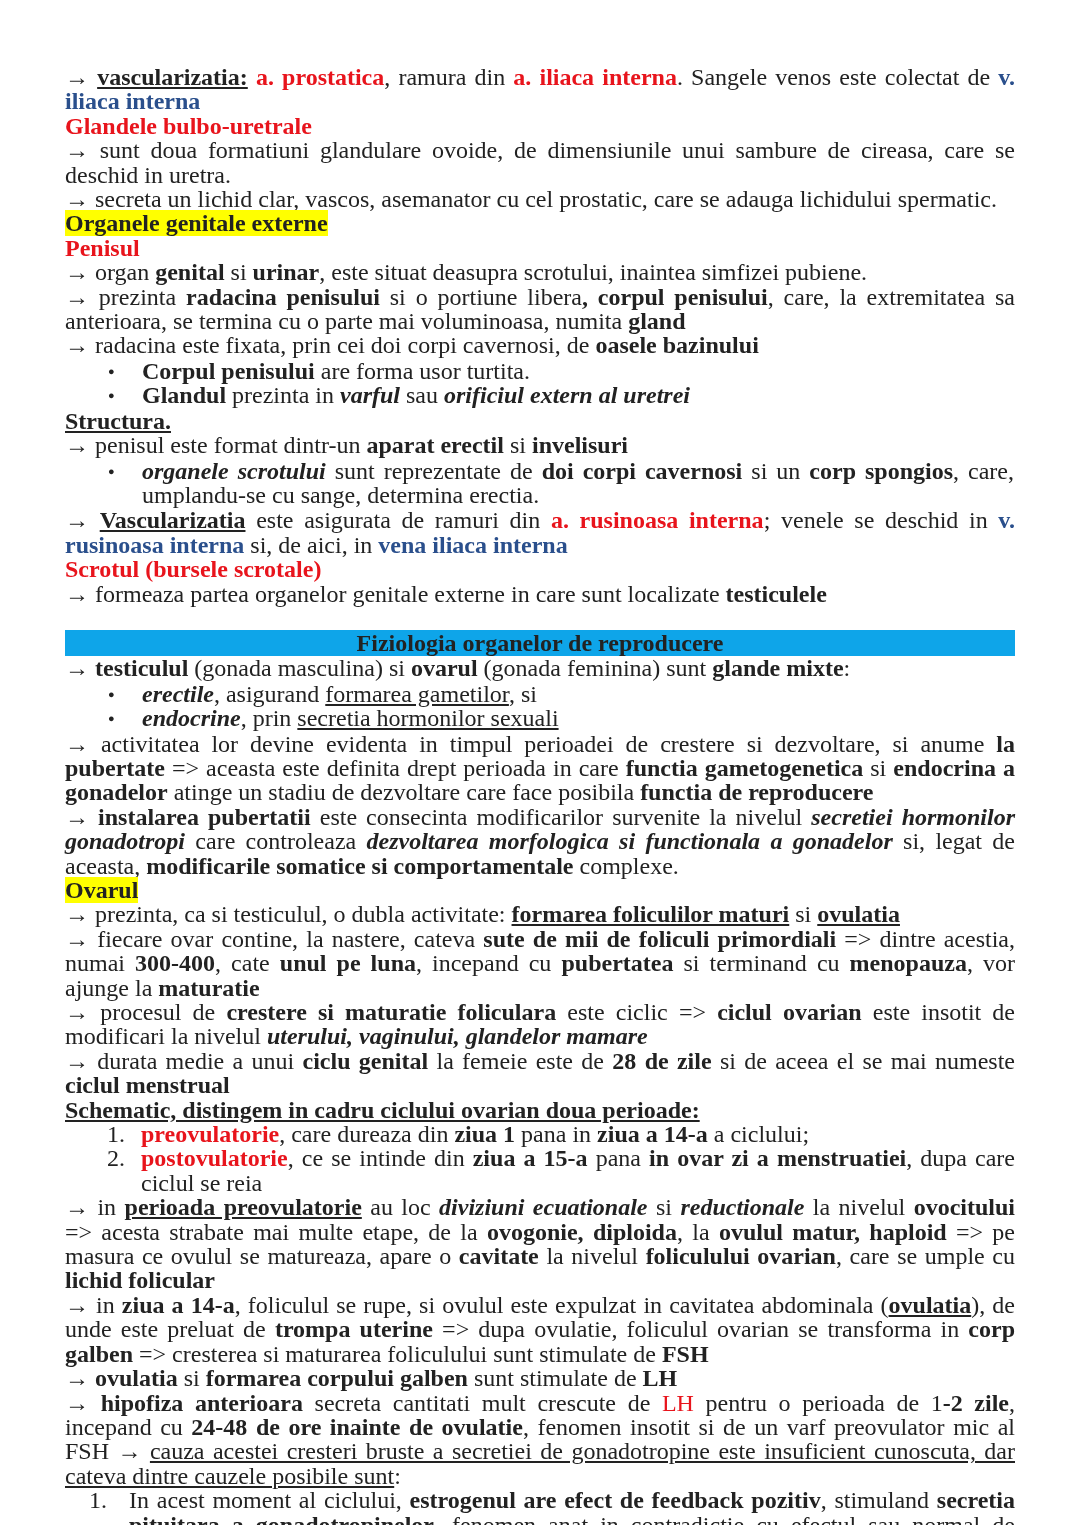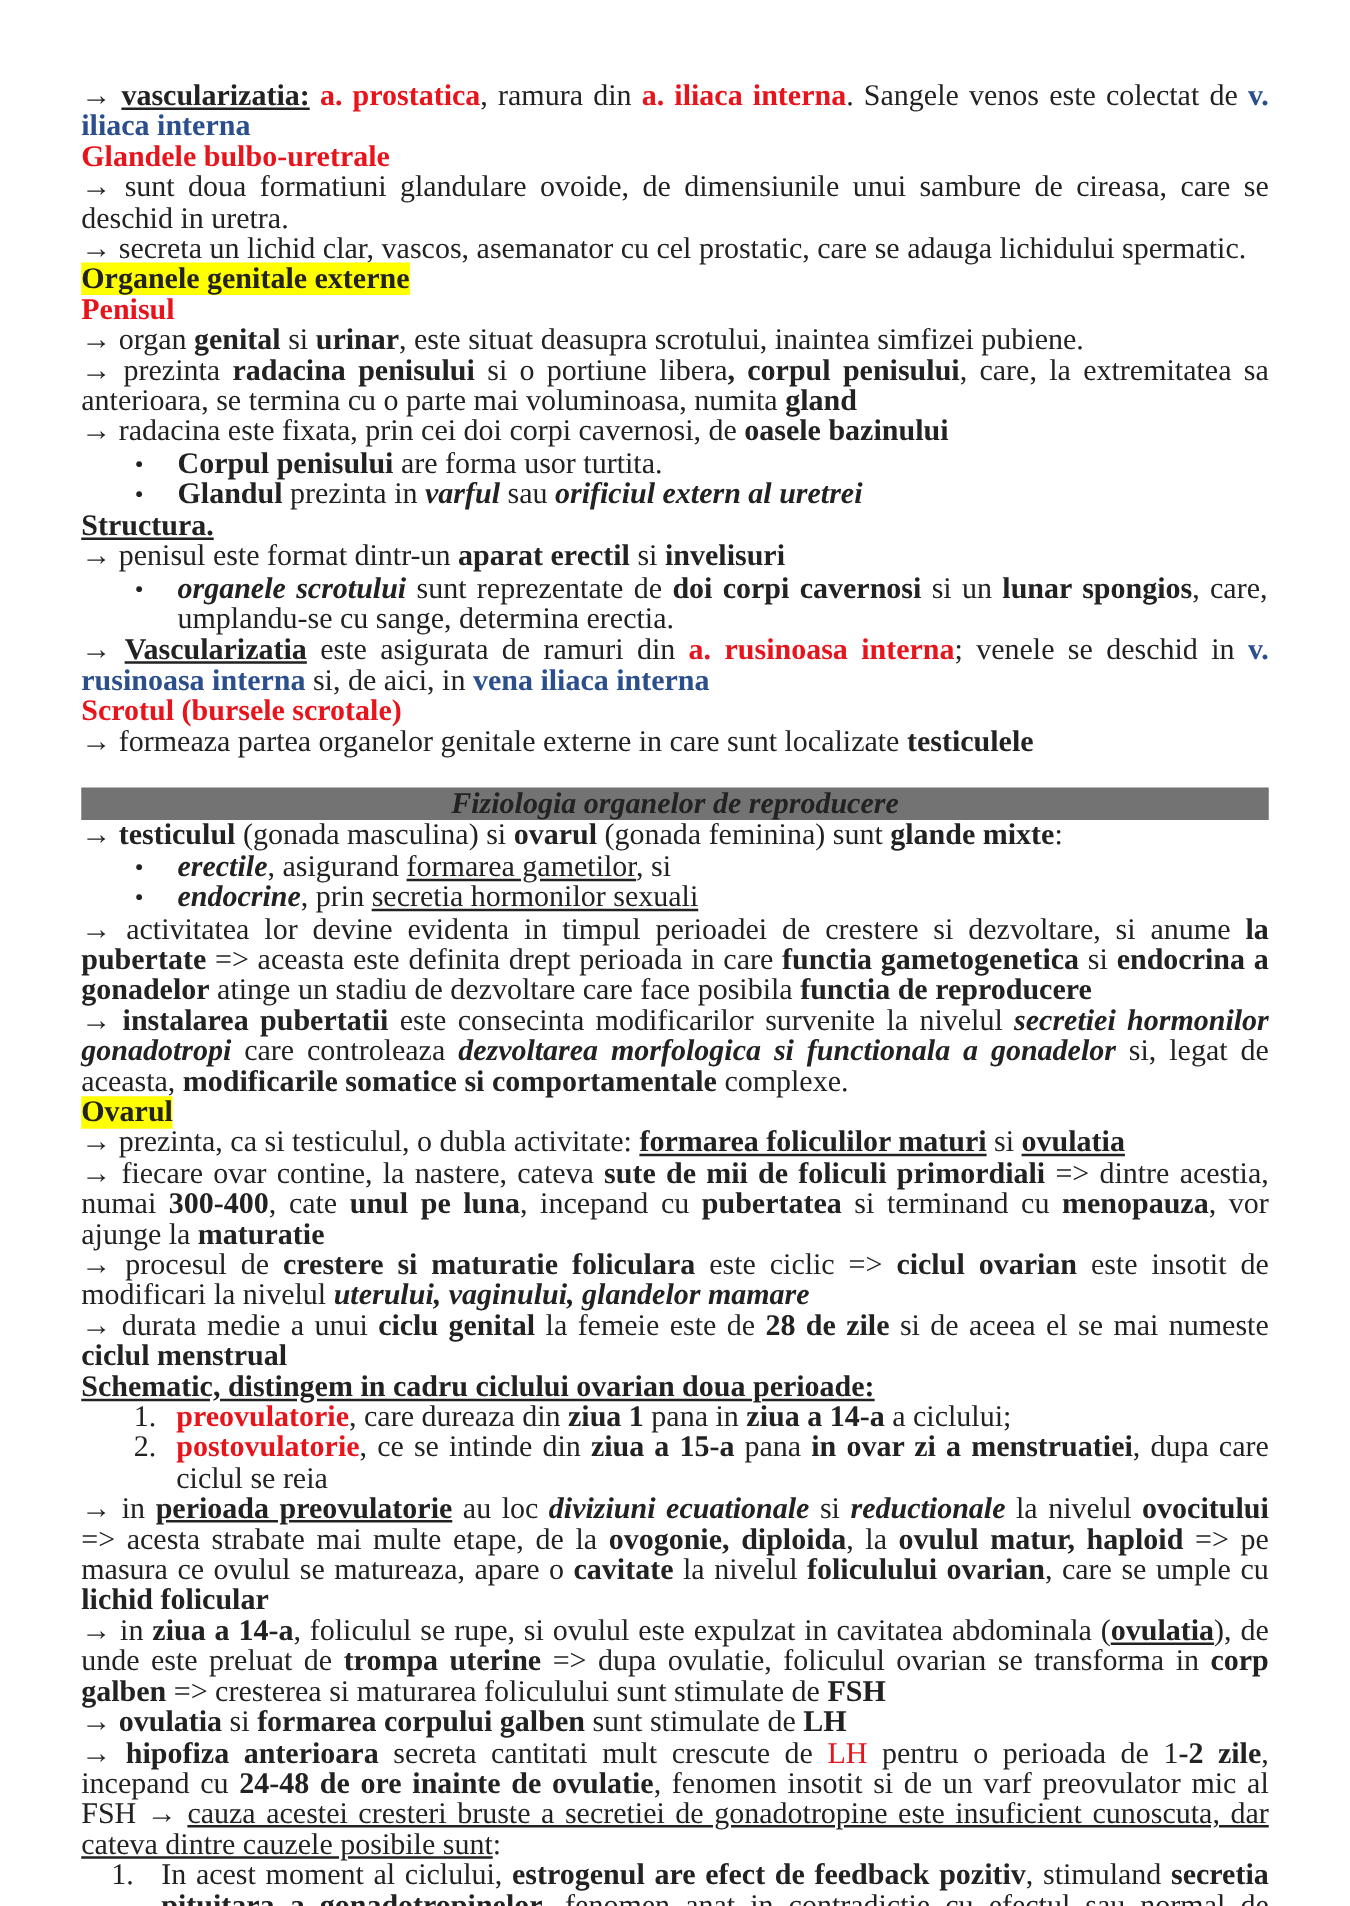--- a/index.html
+++ b/index.html
@@ -18,22 +18,22 @@
   i { font-style: italic; }
   .bl { list-style: none; margin: 1px; padding: 0 0 0 42px; }
   .bl li { position: relative; padding-left: 34px; text-align: justify; }
   .bl li::before { content: "\25CF"; position: absolute; left: 0; top: 0; font-size: 11px; }
   .ol { list-style: none; margin: 0; padding: 0 0 0 42px; }
   .ol li { position: relative; padding-left: 34px; text-align: justify; }
   .ol li .num { position: absolute; left: 0; top: 0; }
   .ol2 { padding-left: 24px; }
   .ol2 li { padding-left: 40px; }
   .bar {
-    background: #737373; text-align: center; font-weight: bold; margin: 0;
-    height: 26px; line-height: 26px; font-style: italic;
+    background: #0ea5e9; text-align: center; font-weight: bold; margin: 0;
+    height: 26px; line-height: 26px;
   }
   .gap { height: 24.4px; }
 </style>
 </head>
 <body>
 
 <div class="page">
 
   <p class="p"><span>→ </span><b class="u">vascularizatia:</b> <b class="red">a. prostatica</b><span>,  ramura din </span><b class="red">a. iliaca interna</b><span>. Sangele venos este colectat de </span><b class="blue">v. iliaca interna</b></p>
 
@@ -50,21 +50,21 @@
 
   <ul class="bl">
     <li><b>Corpul penisului</b><span> are forma usor turtita.</span></li>
     <li><b>Glandul</b><span> prezinta in </span><b><i>varful</i></b><span> sau </span><b><i>orificiul extern al uretrei</i></b></li>
   </ul>
 
   <p class="p"><b class="u">Structura.</b></p>
   <p class="p"><span>→ penisul este format dintr-un </span><b>aparat erectil</b><span> si </span><b>invelisuri</b></p>
 
   <ul class="bl">
-    <li><b><i>organele scrotului</i></b><span> sunt reprezentate de </span><b>doi corpi cavernosi</b><span> si un </span><b>lunar spongios</b><span>, care, umplandu-se cu sange, determina erectia.</span></li>
+    <li><b><i>organele scrotului</i></b><span> sunt reprezentate de </span><b>doi corpi cavernosi</b><span> si un </span><b>corp spongios</b><span>, care, umplandu-se cu sange, determina erectia.</span></li>
   </ul>
 
   <p class="p"><span>→ </span><b class="u">Vascularizatia</b><span> este asigurata de ramuri din </span><b class="red">a. rusinoasa interna</b><span>; venele se deschid in </span><b class="blue">v. rusinoasa interna</b><span> si, de aici, in </span><b class="blue">vena iliaca interna</b></p>
 
   <p class="p red"><b>Scrotul (bursele scrotale)</b></p>
   <p class="p"><span>→ formeaza partea organelor genitale externe in care sunt localizate </span><b>testiculele</b></p>
 
   <div class="gap"></div>
 
   <p class="bar">Fiziologia organelor de reproducere</p>

